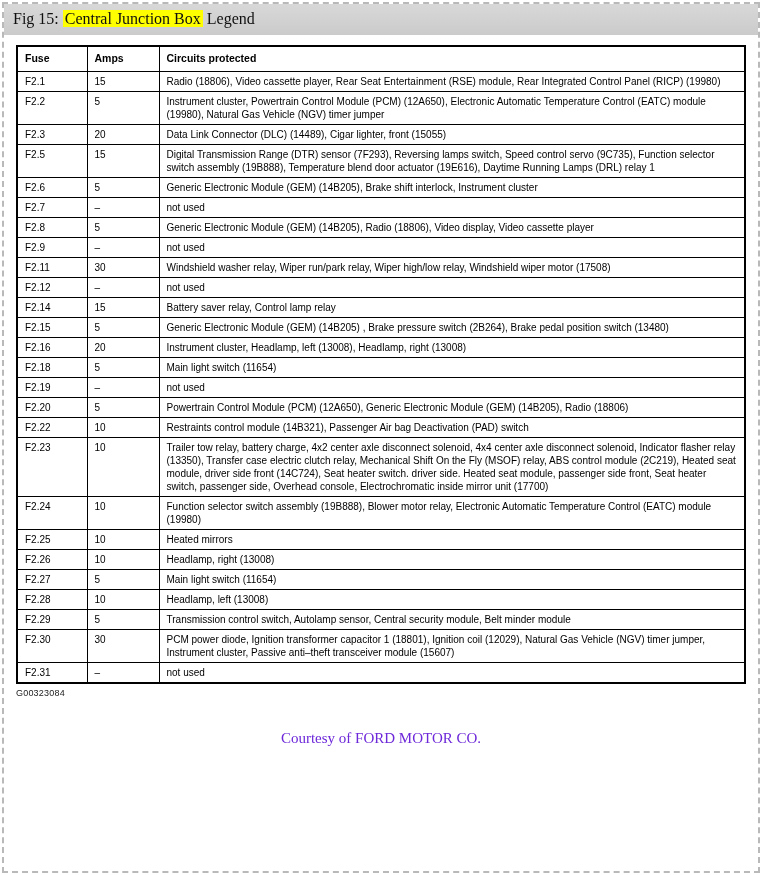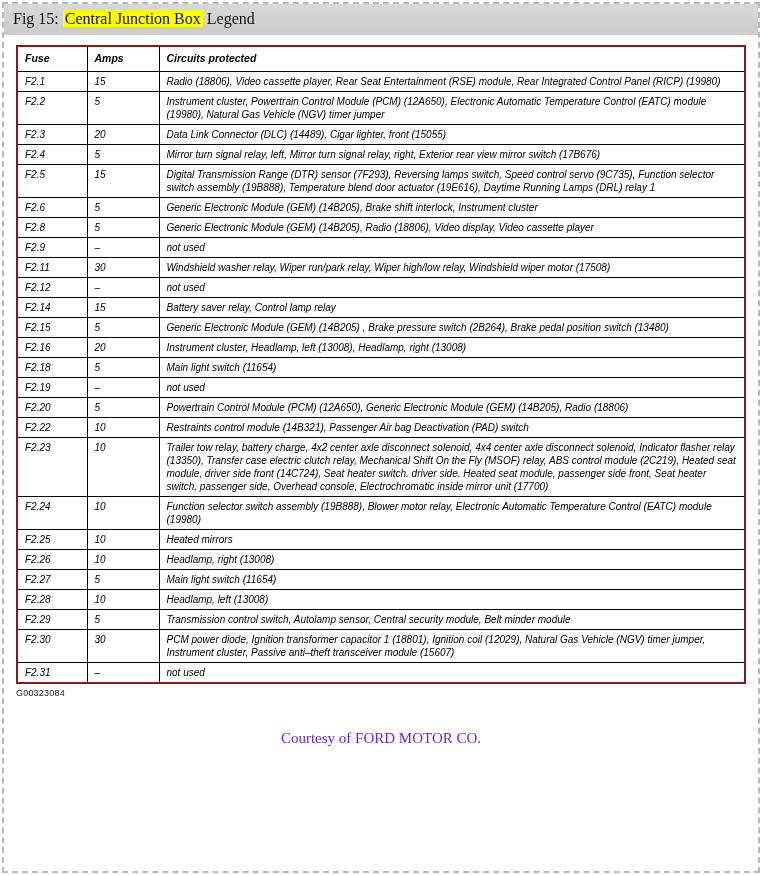--- a/index.html
+++ b/index.html
@@ -21,23 +21,22 @@
     padding: 6px 10px 7px 9px;
     font-family: "Liberation Serif", serif;
     font-size: 16px;
     color: #101010;
   }
   .hl { background: #ffff00; padding: 0 2px; }
   .table-wrap { padding: 10px 12px 0 12px; }
   table.fuse-table {
     width: 100%;
     border-collapse: collapse;
-    border: 2px solid #7f1d1d;
+    border: 2px solid #000000;
     font-size: 10px;
-    font-style: italic;
   }
   table.fuse-table th, table.fuse-table td {
     border: 1px solid #000;
     text-align: left;
     vertical-align: top;
     padding: 3px 6px 3px 7px;
     line-height: 1.3;
   }
   table.fuse-table th {
     font-size: 10.5px;
@@ -94,35 +93,35 @@
             <td>F2.2</td>
             <td>5</td>
             <td>Instrument cluster, Powertrain Control Module (PCM) (12A650), Electronic Automatic Temperature Control (EATC) module (19980), Natural Gas Vehicle (NGV) timer jumper</td>
           </tr>
           <tr>
             <td>F2.3</td>
             <td>20</td>
             <td>Data Link Connector (DLC) (14489), Cigar lighter, front (15055)</td>
           </tr>
           <tr>
-            <td>F2.4</td>
-            <td>5</td>
-            <td>Mirror turn signal relay, left, Mirror turn signal relay, right, Exterior rear view mirror switch (17B676)</td>
-          </tr>
-          <tr>
             <td>F2.5</td>
             <td>15</td>
             <td>Digital Transmission Range (DTR) sensor (7F293), Reversing lamps switch, Speed control servo (9C735), Function selector switch assembly (19B888), Temperature blend door actuator (19E616), Daytime Running Lamps (DRL) relay 1</td>
           </tr>
           <tr>
             <td>F2.6</td>
             <td>5</td>
             <td>Generic Electronic Module (GEM) (14B205), Brake shift interlock, Instrument cluster</td>
           </tr>
           <tr>
+            <td>F2.7</td>
+            <td>–</td>
+            <td>not used</td>
+          </tr>
+          <tr>
             <td>F2.8</td>
             <td>5</td>
             <td>Generic Electronic Module (GEM) (14B205), Radio (18806), Video display, Video cassette player</td>
           </tr>
           <tr>
             <td>F2.9</td>
             <td>–</td>
             <td>not used</td>
           </tr>
           <tr>

